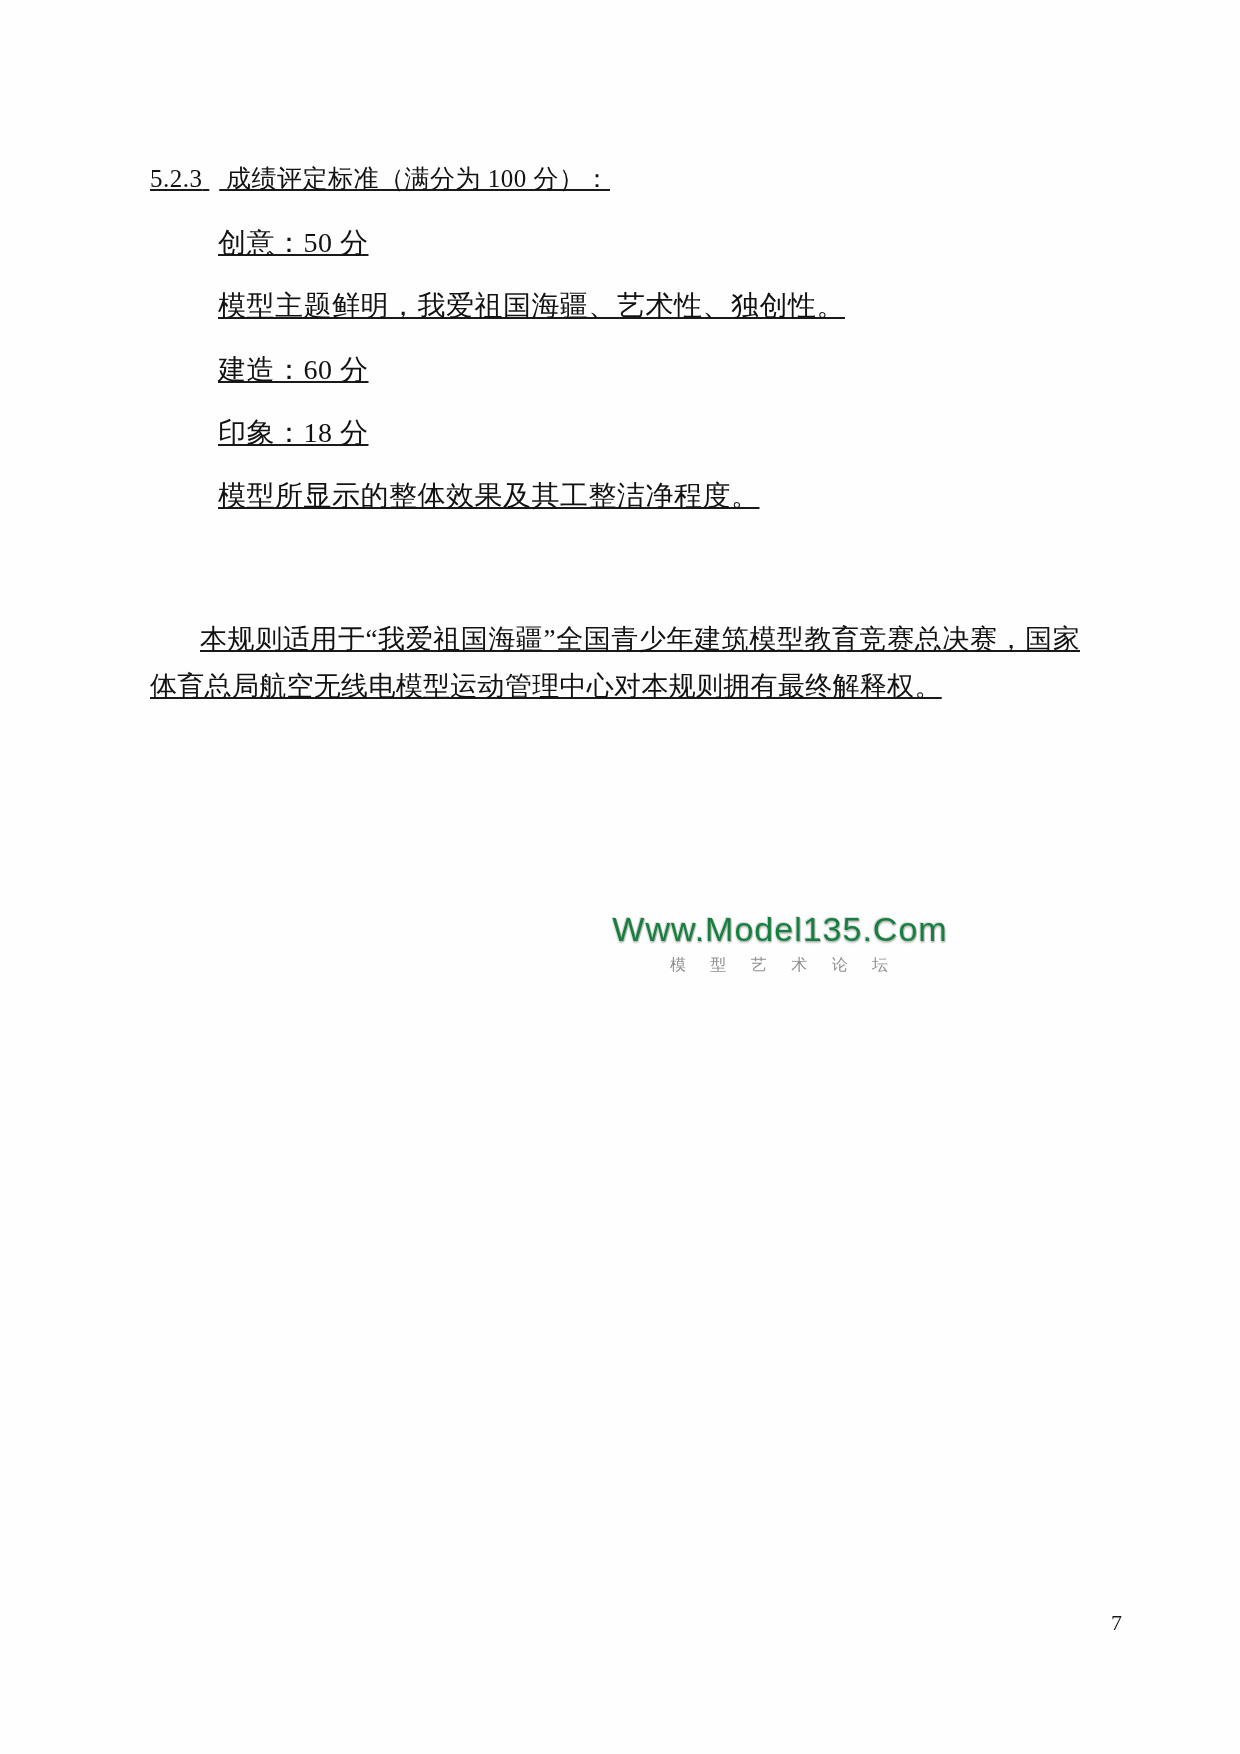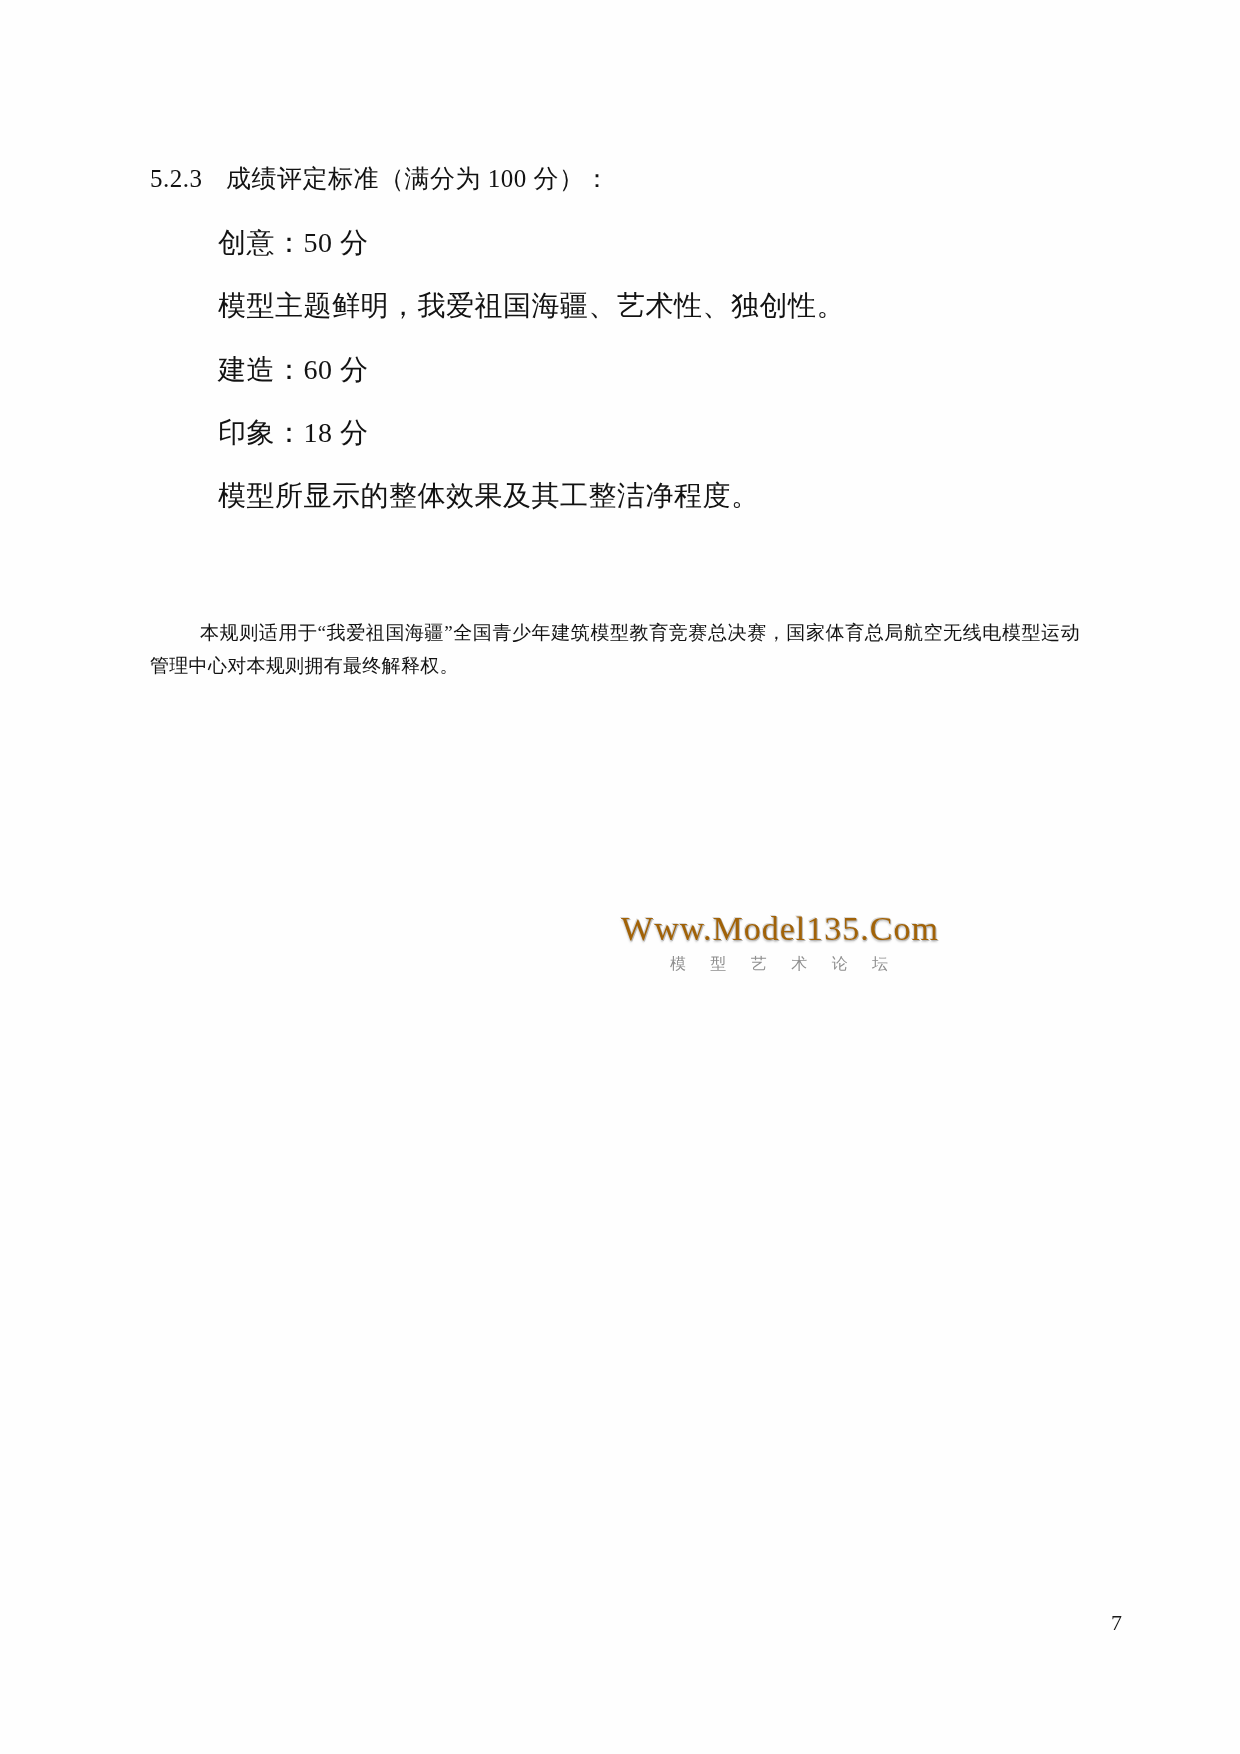--- a/index.html
+++ b/index.html
@@ -20,20 +20,21 @@
     top: 0; left: 0;
     width: 1240px;
     height: 1754px;
     background: #fefefe;
   }
   .content {
     position: absolute;
     left: 150px;
     top: 160px;
     width: 950px;
+    text-decoration: underline;
   }
   .heading-line {
     font-size: 25px;
     line-height: 1.55;
     letter-spacing: 0.5px;
     margin: 0 0 22px 0;
     color: #121212;
   }
   .indent-block {
     margin-left: 68px;
@@ -42,42 +43,42 @@
     font-size: 28px;
     line-height: 1.55;
     letter-spacing: 0.5px;
     margin: 0 0 20px 0;
     color: #121212;
   }
   .gap {
     height: 78px;
   }
   .para {
-    font-size: 19px;
+    font-size: 27px;
     line-height: 1.75;
     letter-spacing: 0.3px;
     margin: 0;
     color: #121212;
     text-indent: 50px;
     text-align: justify;
     width: 930px;
   }
   .watermark {
     position: absolute;
     left: 600px;
     top: 910px;
     width: 360px;
     text-align: center;
     user-select: none;
   }
   .wm-url {
-    font-family: Liberation Serif, serif;
+    font-family: Liberation Sans, sans-serif;
     font-size: 34px;
     letter-spacing: 1px;
-    color: #a16207;
+    color: #15803d;
     text-shadow:
        1px 1px 0 #b9b9b9,
       -1px -1px 0 #d8d8d8,
        0 2px 2px rgba(150,150,150,0.55);
     white-space: nowrap;
   }
   .wm-sub {
     margin-top: 6px;
     font-family: "Liberation Sans", sans-serif;
     font-size: 16px;

